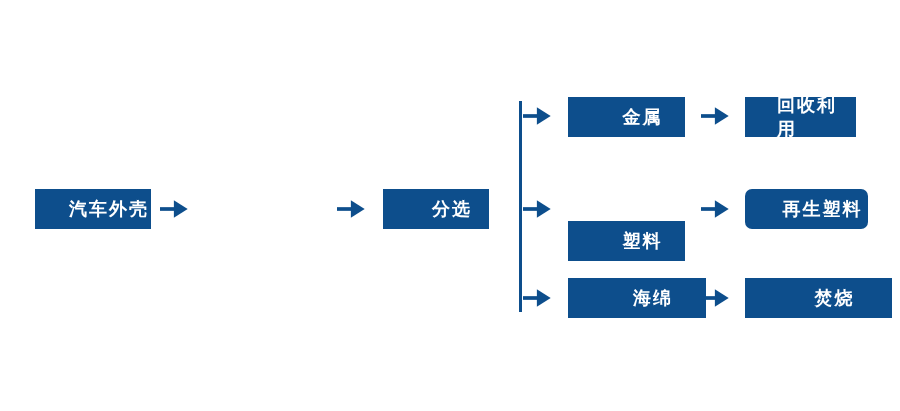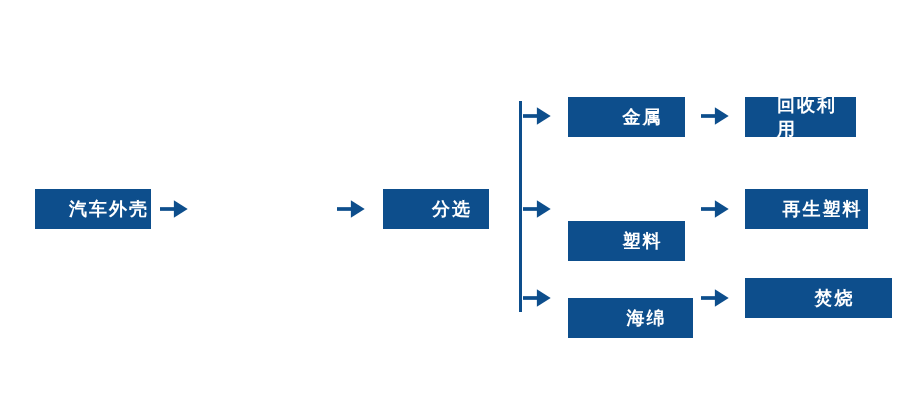--- a/index.html
+++ b/index.html
@@ -94,29 +94,29 @@
       <polygon class="head" points="12,2.5 24,10 12,17.5"></polygon>
     </svg>
   </div>
   <div class="node navy" style="left:568px;top:189px;width:117px;margin-top:32px;">塑料</div>
   <div class="arrow" style="left:701px;top:196px;">
     <svg viewBox="0 0 26 20" aria-hidden="true">
       <rect class="shaft" x="0" y="8.4" width="14" height="3.2"></rect>
       <polygon class="head" points="12,2.5 24,10 12,17.5"></polygon>
     </svg>
   </div>
-  <div class="node navy" style="left:745px;top:189px;width:123px;">再生塑料</div>
+  <div class="node navy" style="left:745px;top:189px;width:123px;border-radius:7px;">再生塑料</div>
 
   <div class="arrow" style="left:523px;top:285px;">
     <svg viewBox="0 0 26 20" aria-hidden="true">
       <rect class="shaft" x="0" y="8.4" width="14" height="3.2"></rect>
       <polygon class="head" points="12,2.5 24,10 12,17.5"></polygon>
     </svg>
   </div>
-  <div class="node navy" style="left:568px;top:278px;width:125px;margin-top:20px;">海绵</div>
+  <div class="node navy" style="left:568px;top:278px;width:138px;">海绵</div>
   <div class="arrow" style="left:701px;top:285px;">
     <svg viewBox="0 0 26 20" aria-hidden="true">
       <rect class="shaft" x="0" y="8.4" width="14" height="3.2"></rect>
       <polygon class="head" points="12,2.5 24,10 12,17.5"></polygon>
     </svg>
   </div>
   <div class="node navy" style="left:745px;top:278px;width:147px;">焚烧</div>
 
 </div>
 

